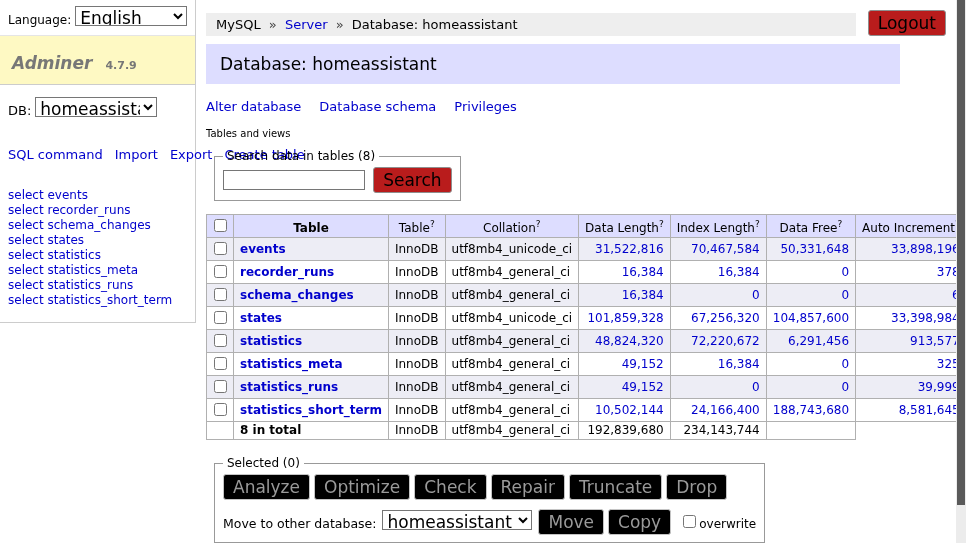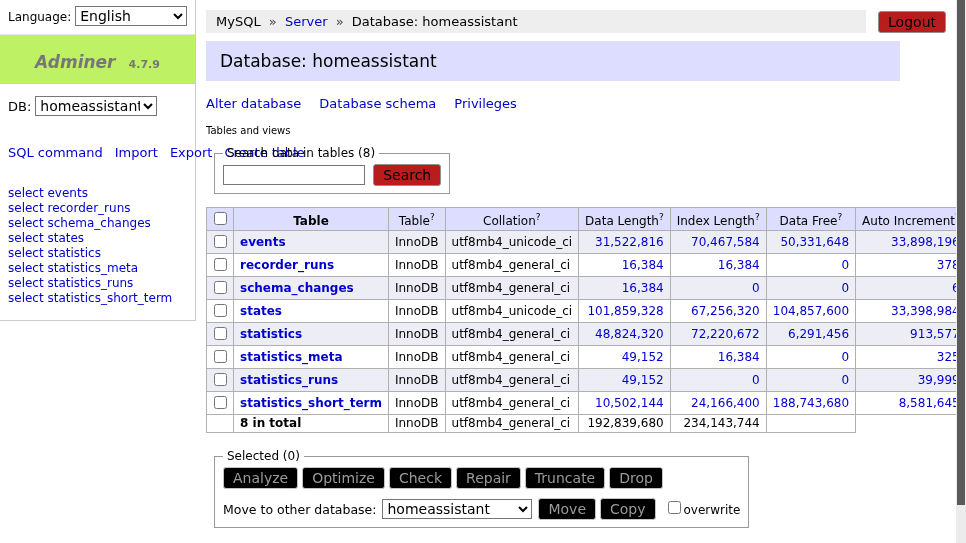--- a/index.html
+++ b/index.html
@@ -5,33 +5,33 @@
   :root{
     --link:#0000cc; --band:#ddddff; --stripe:#ededf5; --breadcrumb:#eeeeee;
   }
   *{box-sizing:border-box;}
   html,body{margin:0;padding:0;}
   body{
     width:966px;height:543px;overflow:hidden;position:relative;
     font-family:"DejaVu Sans","Liberation Sans",sans-serif;font-size:13px;color:#000;background:#fff;
   }
   a{color:var(--link);text-decoration:none;cursor:pointer;}
-  select,input,button{font-family:"DejaVu Sans","Liberation Sans",sans-serif;font-size:14px;}
+  select,input,button{font-family:"DejaVu Sans","Liberation Sans",sans-serif;font-size:17px;}
   select{border:1px solid #767676;background:#fff;height:20px;}
   input[type=text]{border:1px solid #767676;height:20px;padding:1px 4px;}
   button{background:#b91c1c;border:1px solid #8f8f8f;border-radius:3px;padding:2px 9px;cursor:pointer;}
   button:disabled{color:#9a9a9a;background:#000000;border-color:#c4c4c4;cursor:default;}
 
   .layout{display:flex;align-items:flex-start;}
 
   
   .sidebar{width:196px;flex:0 0 196px;border-right:1px solid #ccc;border-bottom:1px solid #ccc;}
   .lang-row{padding:6px 8px 8px;font-size:12px;white-space:nowrap;}
   .lang-row select{width:112px;margin-left:4px;}
-  .logo{background:#bef264;border-bottom:1px solid #ccc;border-top:1px solid #e5e5e5;padding:9px 12px;margin:0;text-align:center;}
+  .logo{background:#fef9c3;border-bottom:1px solid #ccc;border-top:1px solid #e5e5e5;padding:9px 12px;margin:0;}
   .logo .app{font-style:italic;color:#777;font-size:17px;}
   .logo .ver{color:#777;font-size:11px;margin-left:4px;}
   .db-row{padding:12px 8px 8px;font-size:13px;}
   .db-row select{width:122px;margin-left:4px;}
   .side-actions{padding:6px 8px 2px;width:180px;line-height:1.55;}
   .side-actions a{margin-right:12px;white-space:nowrap;}
   .table-links{padding:8px 8px 14px;}
   .table-links a{display:block;font-size:12px;line-height:14px;margin:0 0 1px;}
 
   

